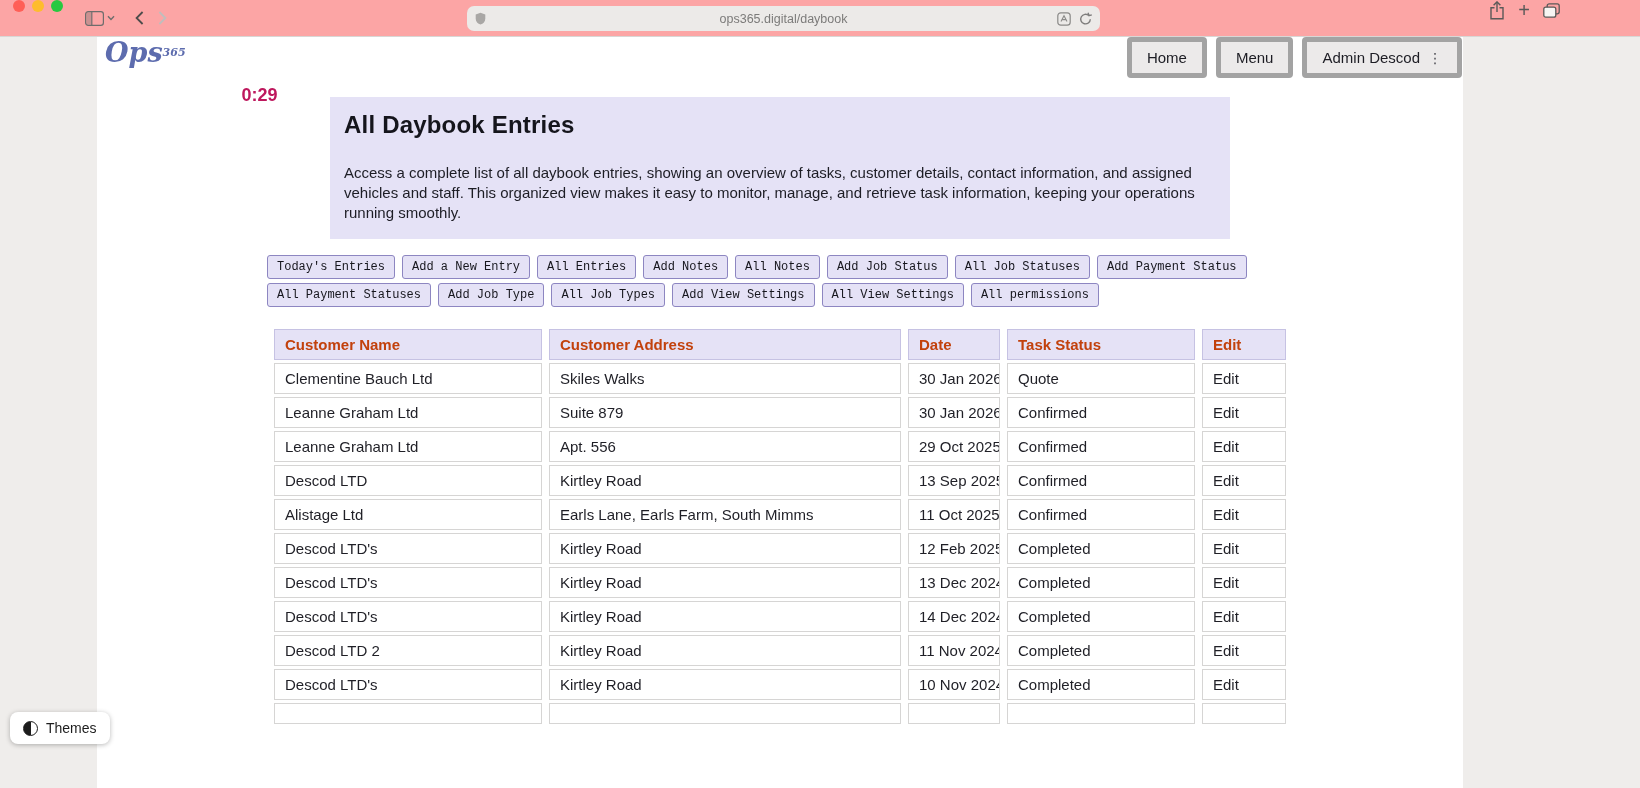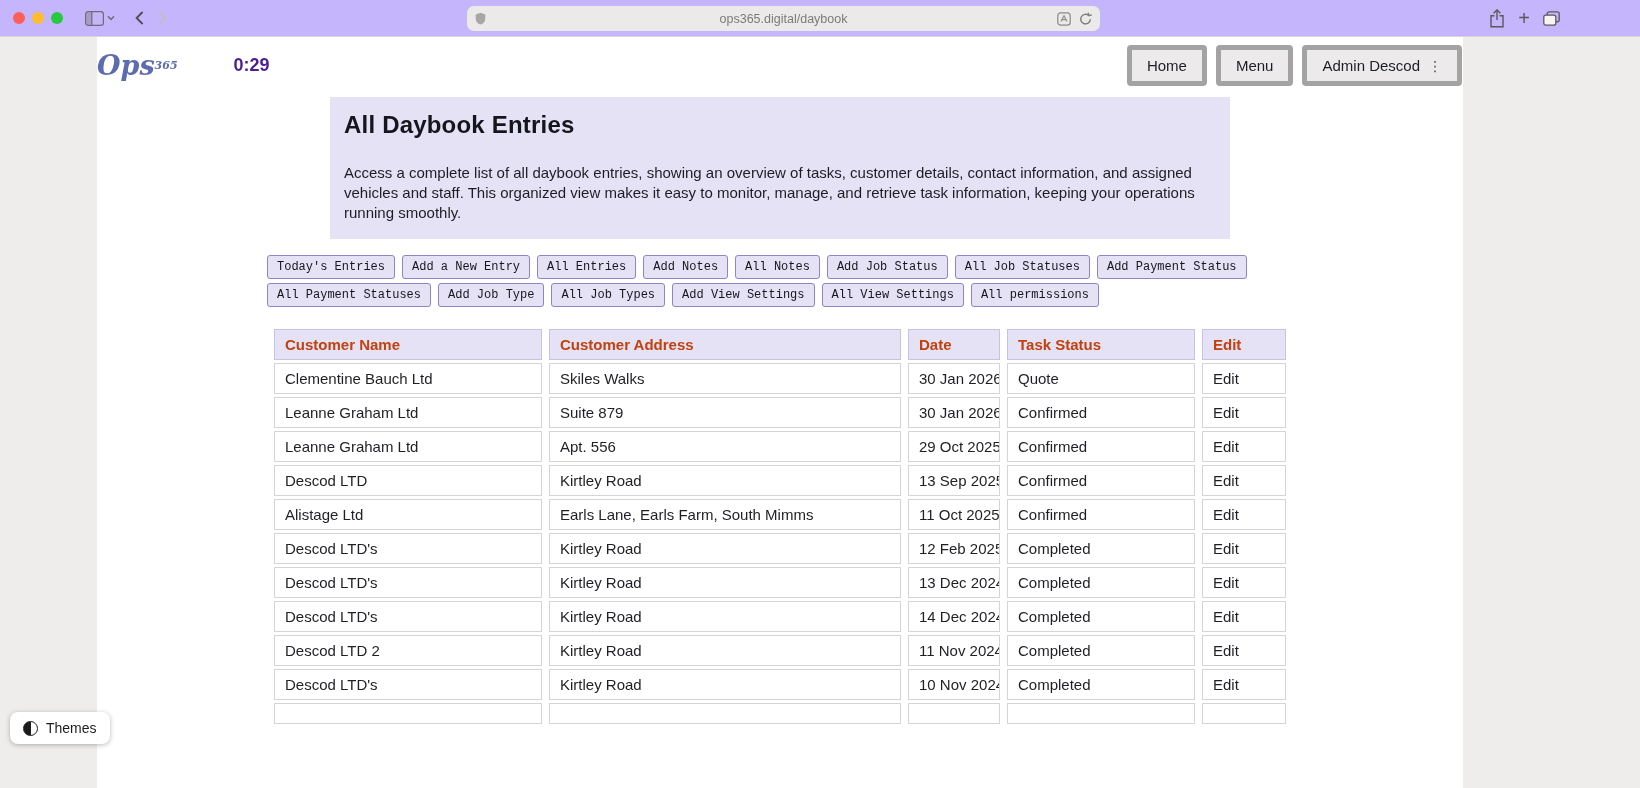--- a/index.html
+++ b/index.html
@@ -1,23 +1,23 @@
 <!DOCTYPE html>
 <html style="--accent: #e5e2f6; --accentBorder: #8d86c1;"><head>
 <meta charset="utf-8">
 <style>
   * { box-sizing: border-box; margin: 0; padding: 0; }
   html, body { width: 1640px; height: 788px; overflow: hidden; }
   body { font-family: "Liberation Sans", sans-serif; background: #efedeb; }
 
   
   .chrome {
-    position: relative; height: 37px; background: #c4b5fd;
+    position: relative; height: 37px; background: #fca5a5;
     border-bottom: 1px solid #d8d7d5;
-    display: flex; align-items: center;
+    display: flex; 
   }
   .traffic { display: flex; gap: 7px; margin-left: 13px; }
   .traffic span { width: 12px; height: 12px; border-radius: 50%; display: block; }
   .tl-close { background: #ff5f57; }
   .tl-min   { background: #febc2e; }
   .tl-zoom  { background: #28c840; }
   .chrome-btn { background: none; border: none; display: flex; align-items: center; gap: 3px; cursor: default; }
   .sidebar-group { margin-left: 22px; }
   .back-btn { margin-left: 20px; }
   .fwd-btn  { margin-left: 14px; }
@@ -33,25 +33,25 @@
   .urlbar .spacer { flex: 1; }
   .urlbar-right { display: flex; align-items: center; gap: 8px; z-index: 1; }
   .chrome-right { position: absolute; right: 80px; display: flex; align-items: center; gap: 13px; }
   .plus-glyph { font-size: 20px; color: #595958; line-height: 1; }
 
   
   .viewport { position: relative; height: 751px; background: #efedeb; overflow: hidden; }
   .page-col { margin-left: 97px; width: 1366px; min-height: 100%; background: #ffffff; }
 
   
-  .navbar { height: 57px; display: flex; align-items: center; padding: 0 1px 0 0; }
+  .navbar { height: 57px; display: flex; align-items: flex-start; padding: 0 1px 0 8px; }
   .logo { text-decoration: none; cursor: pointer; color: #5d6cae; }
   .logo-main { font-family: "DejaVu Serif", serif; font-style: italic; font-weight: bold; font-size: 27px; }
   .logo-sup { font-family: "DejaVu Serif", serif; font-style: italic; font-weight: bold; font-size: 11px; vertical-align: super; }
-  .timer { margin-left: 56px; font-size: 18px; font-weight: bold; color: #4c1d95; }
+  .timer { margin-left: 56px; font-size: 18px; font-weight: bold; color: #be185d; margin-top: 48px; }
   .nav-buttons { margin-left: auto; display: flex; gap: 9px; }
   .nav-btn {
     background: #eceaea; border: 5px solid #a3a3a3; border-radius: 4px;
     padding: 7px 15px; font-size: 15px; color: #1d1d24;
     font-family: "Liberation Sans", sans-serif; cursor: pointer;
     display: flex; align-items: center; gap: 8px;
   }
   .kebab { color: #4a4a52; font-size: 14px; }
 
   

